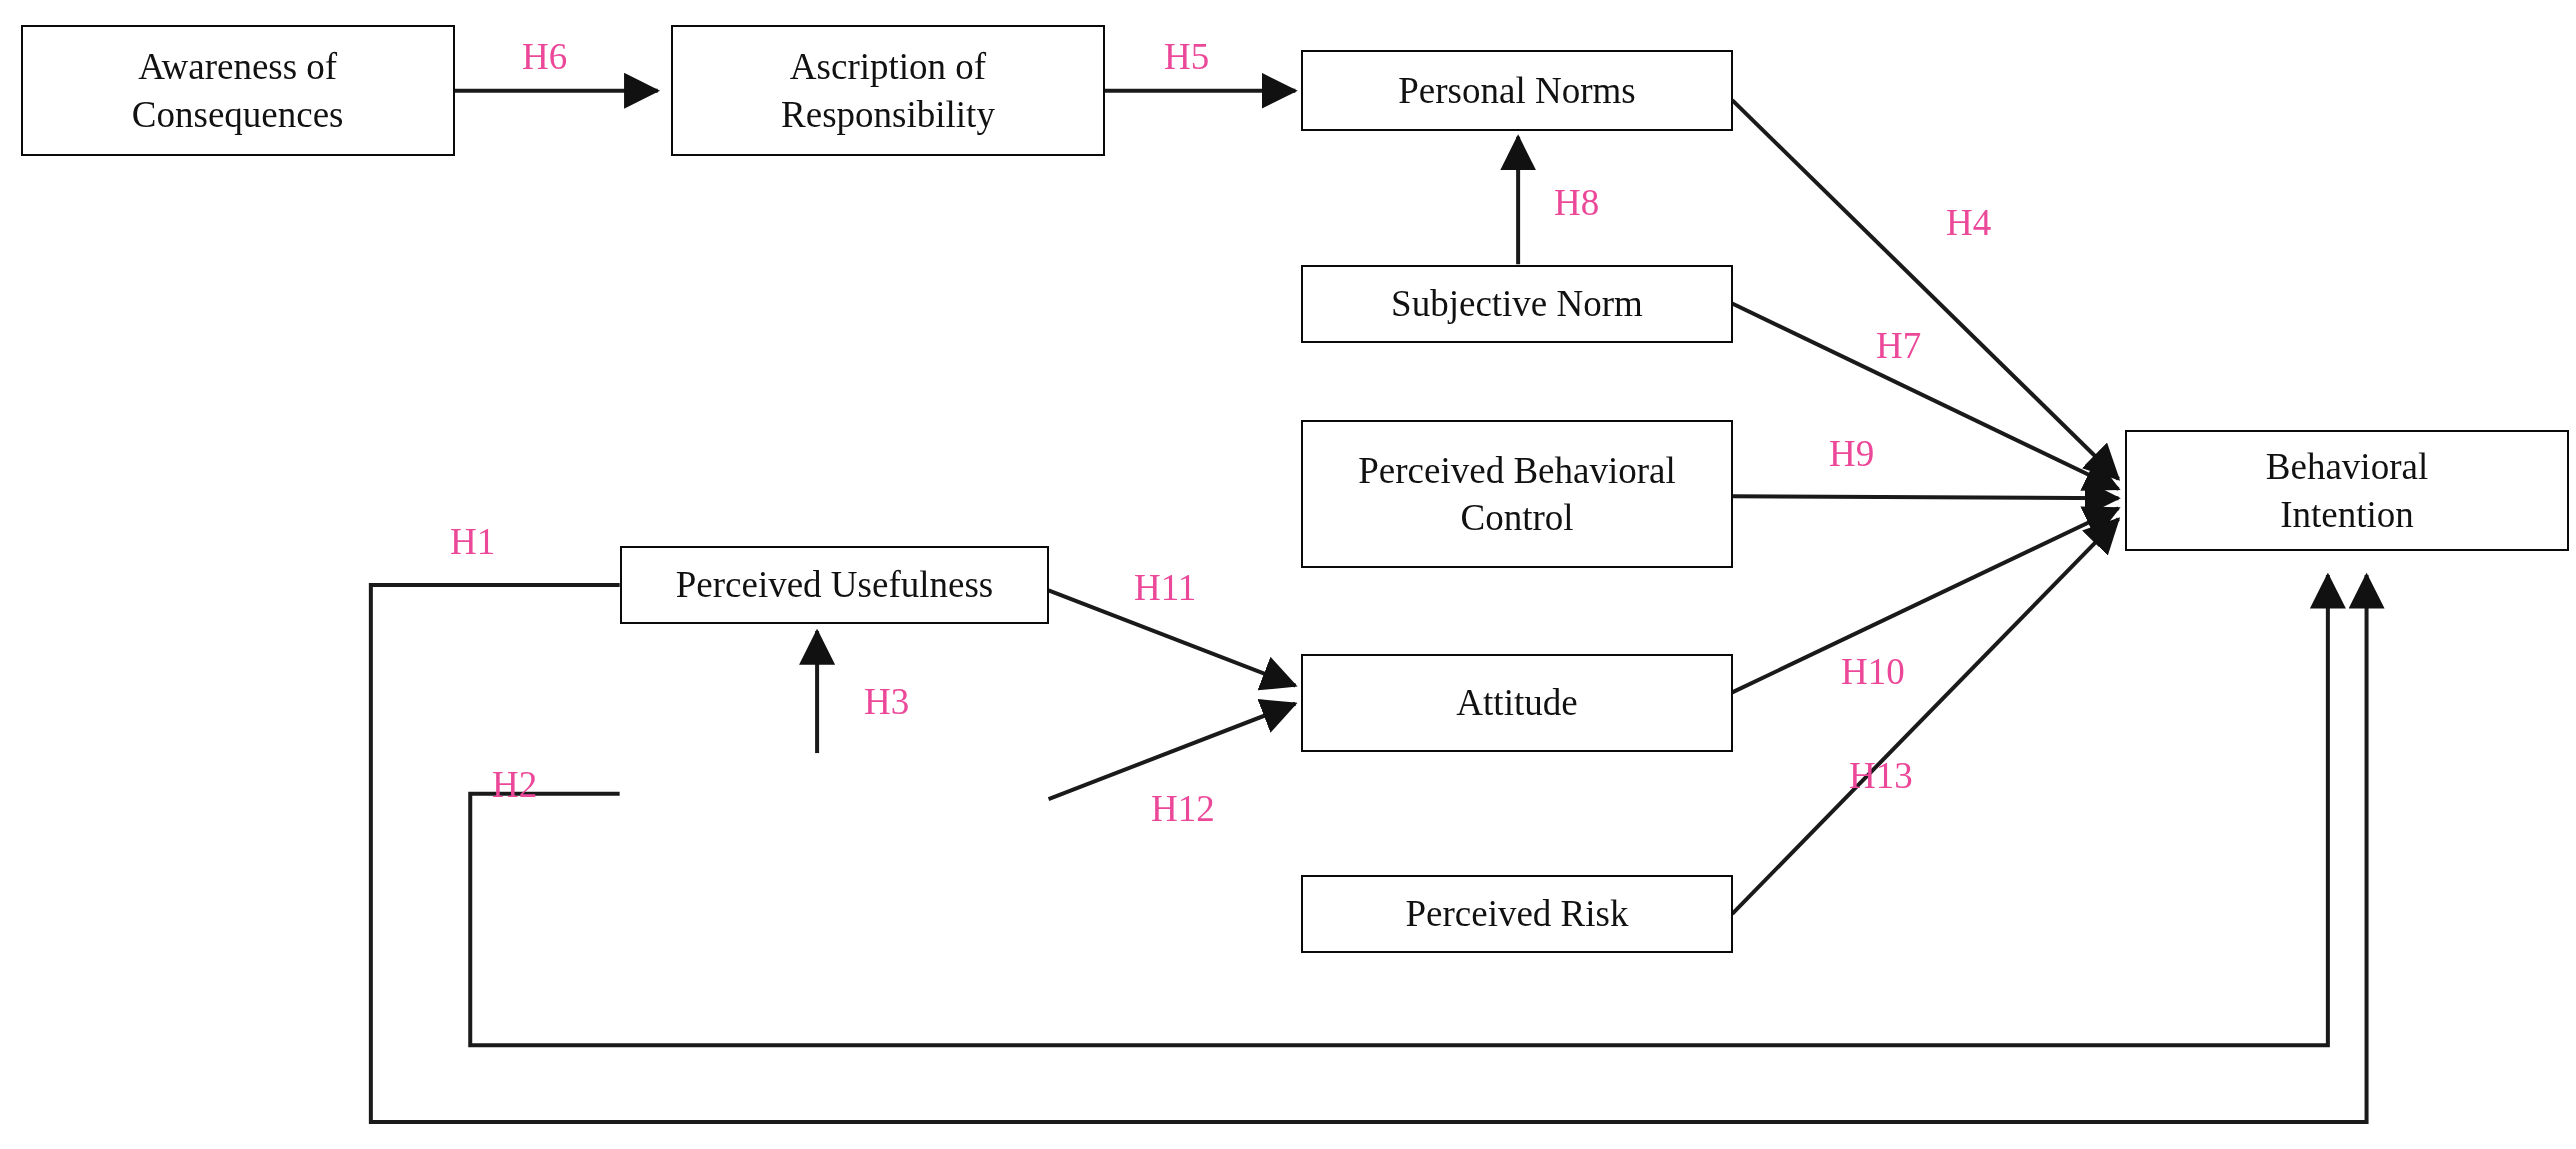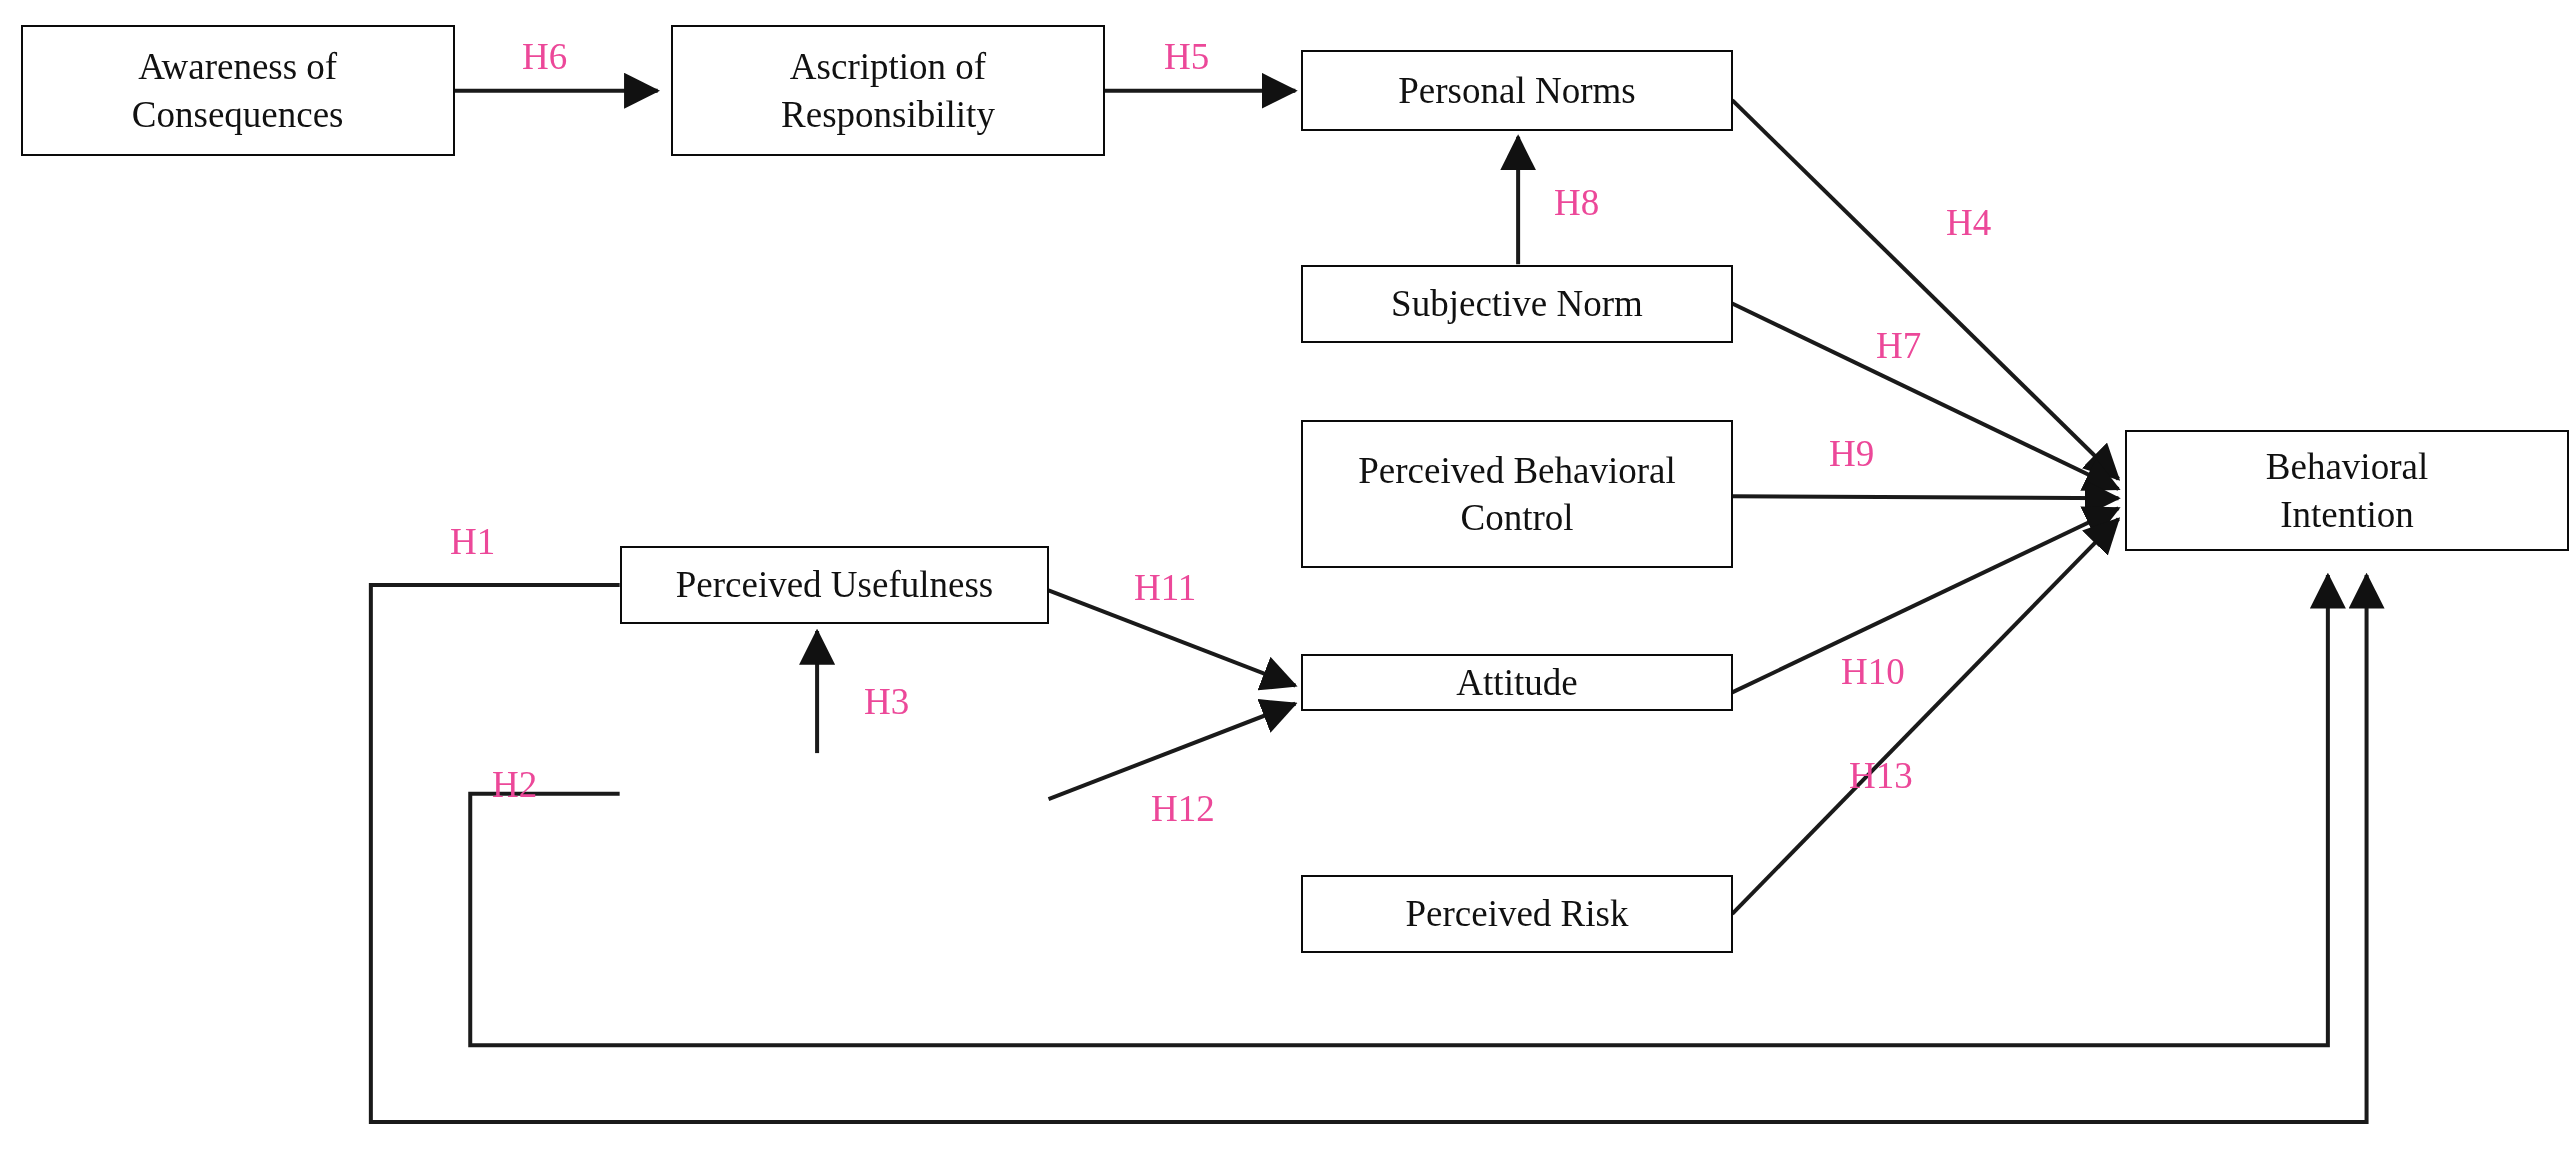--- a/index.html
+++ b/index.html
@@ -65,21 +65,21 @@
   </div>
   <div class="node" style="left:1301px;top:265px;width:432px;height:78px;">
     <span class="lbl">Subjective Norm</span>
   </div>
   <div class="node" style="left:1301px;top:420px;width:432px;height:148px;align-items:center;">
     <span class="lbl">Perceived Behavioral<br>Control</span>
   </div>
   <div class="node" style="left:620px;top:546px;width:429px;height:78px;">
     <span class="lbl">Perceived Usefulness</span>
   </div>
-  <div class="node" style="left:1301px;top:654px;width:432px;height:57px;">
+  <div class="node" style="left:1301px;top:654px;width:432px;height:98px;">
     <span class="lbl">Attitude</span>
   </div>
   <div class="node" style="left:1301px;top:875px;width:432px;height:78px;">
     <span class="lbl">Perceived Risk</span>
   </div>
   <div class="node" style="left:2125px;top:430px;width:444px;height:121px;">
     <span class="lbl">Behavioral<br>Intention</span>
   </div>
 
   <span class="hlabel" style="left:522px;top:35px;">H6</span>

